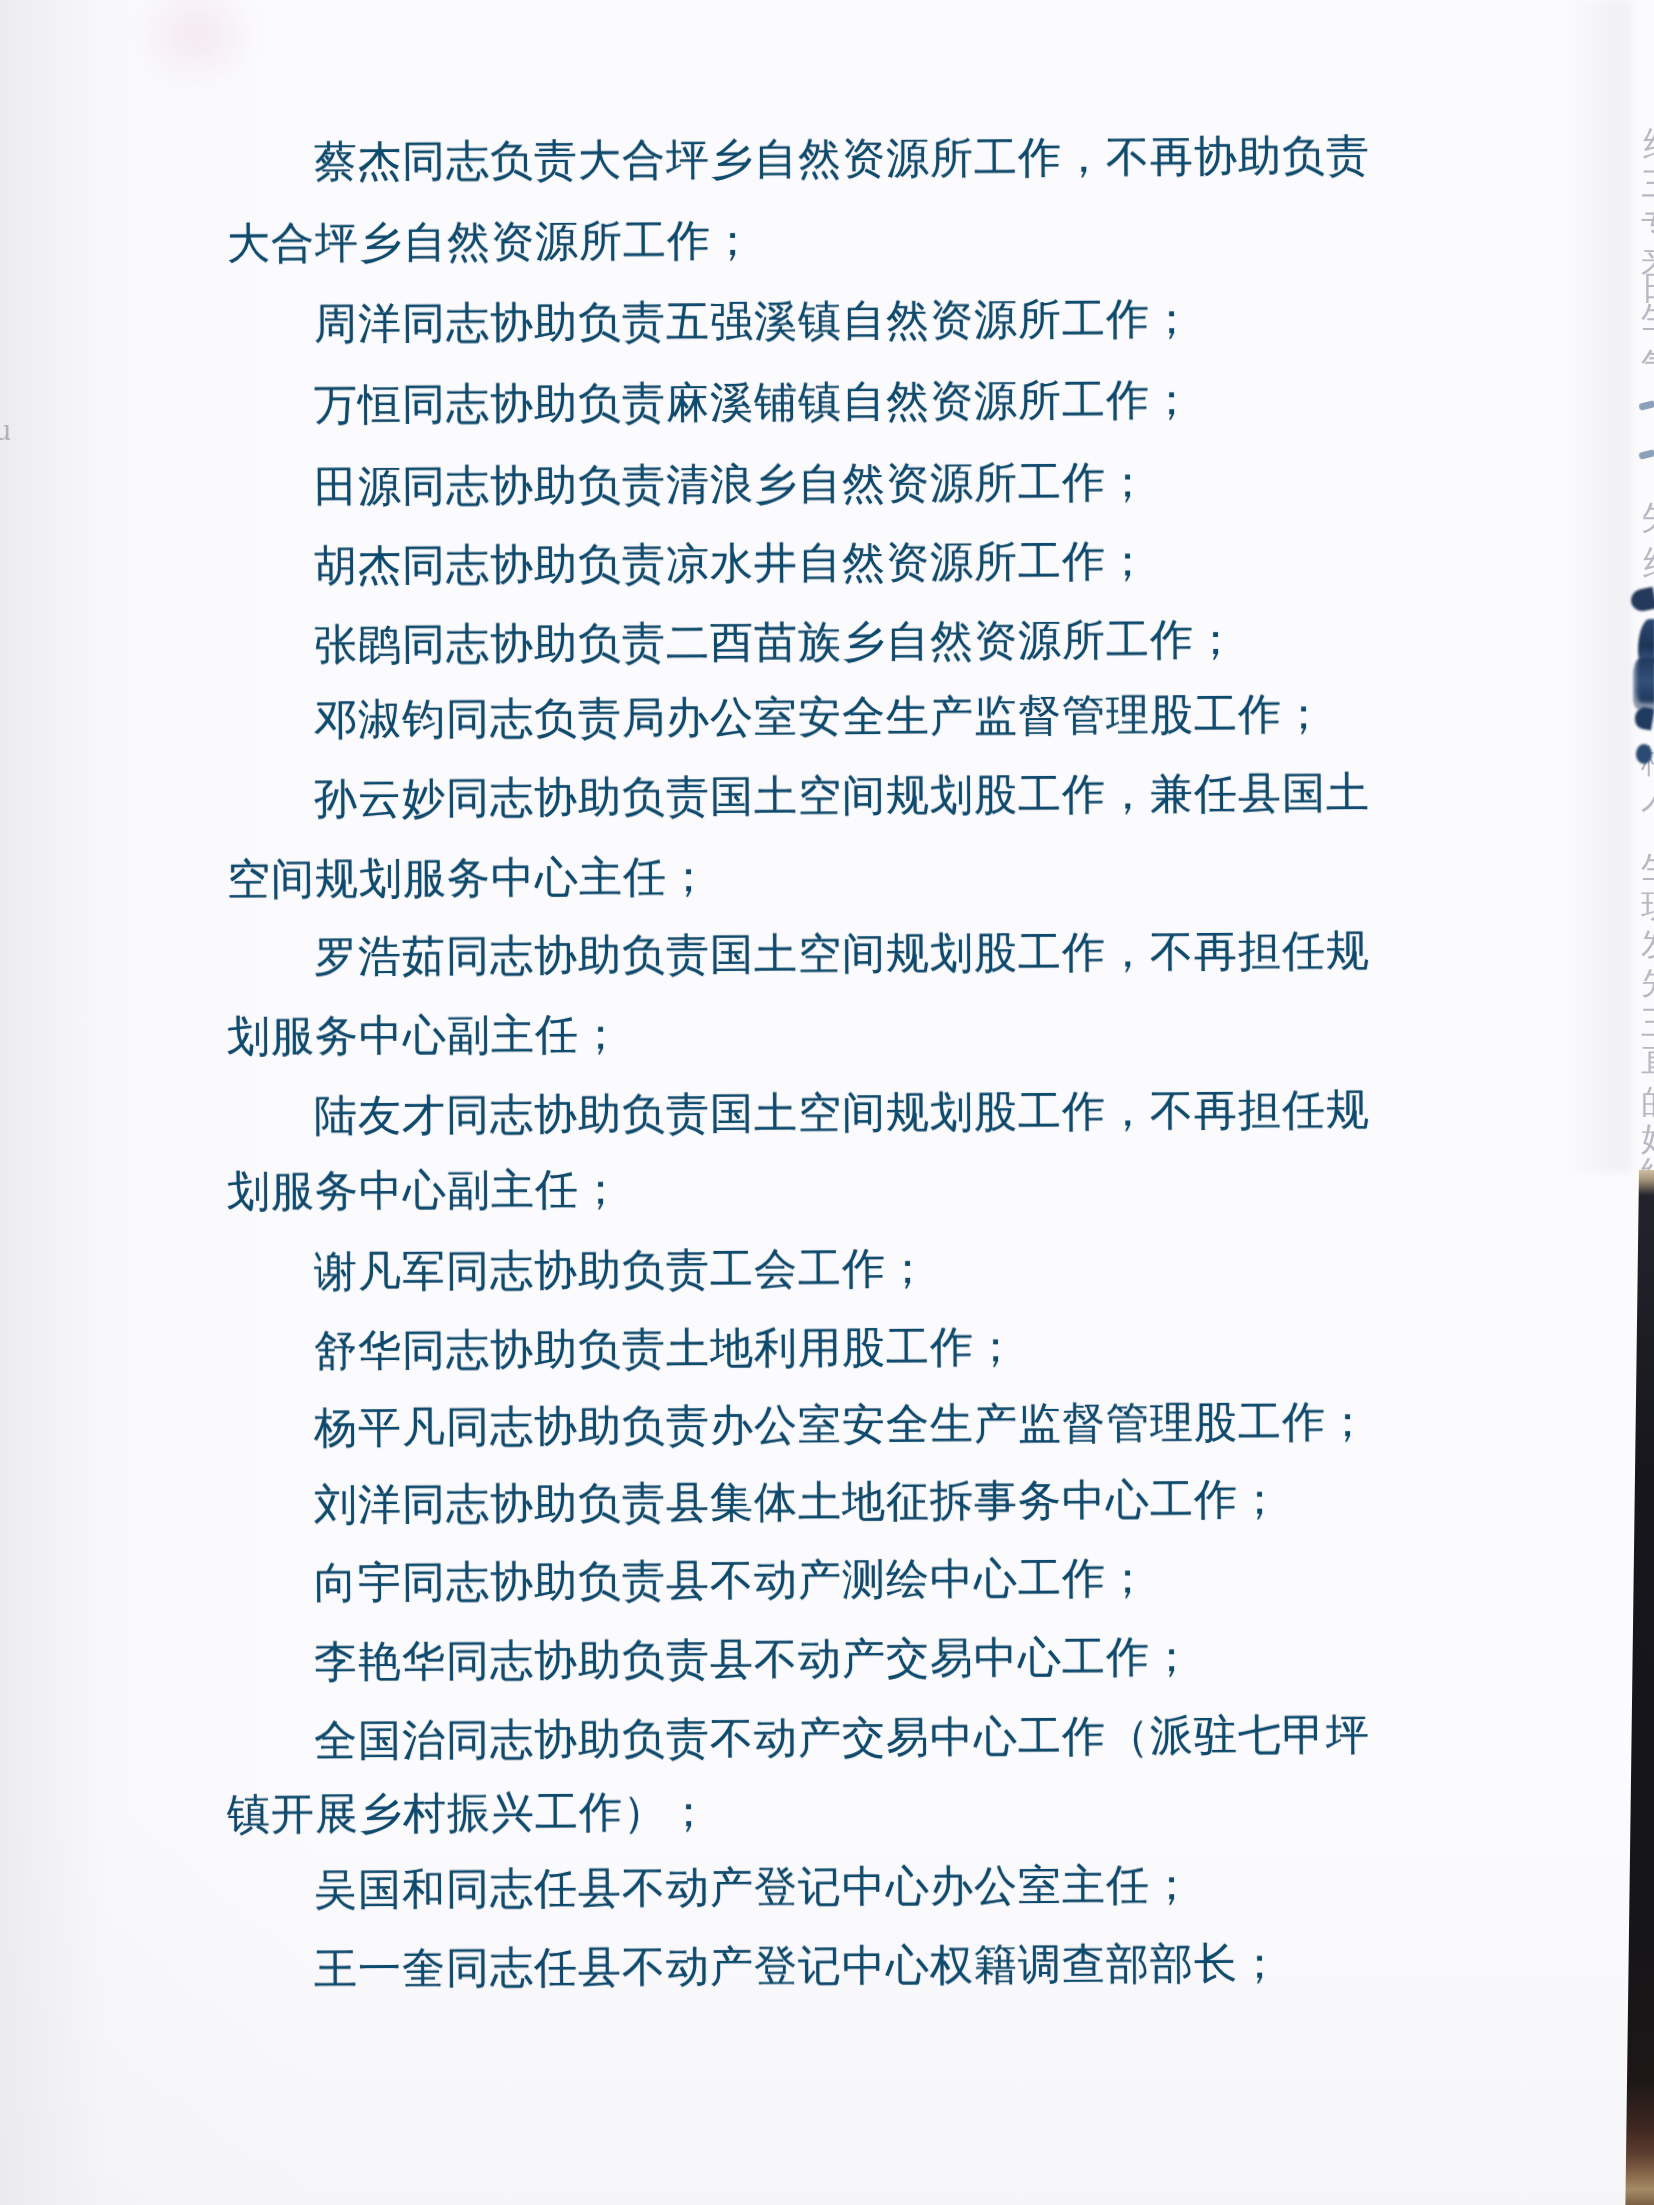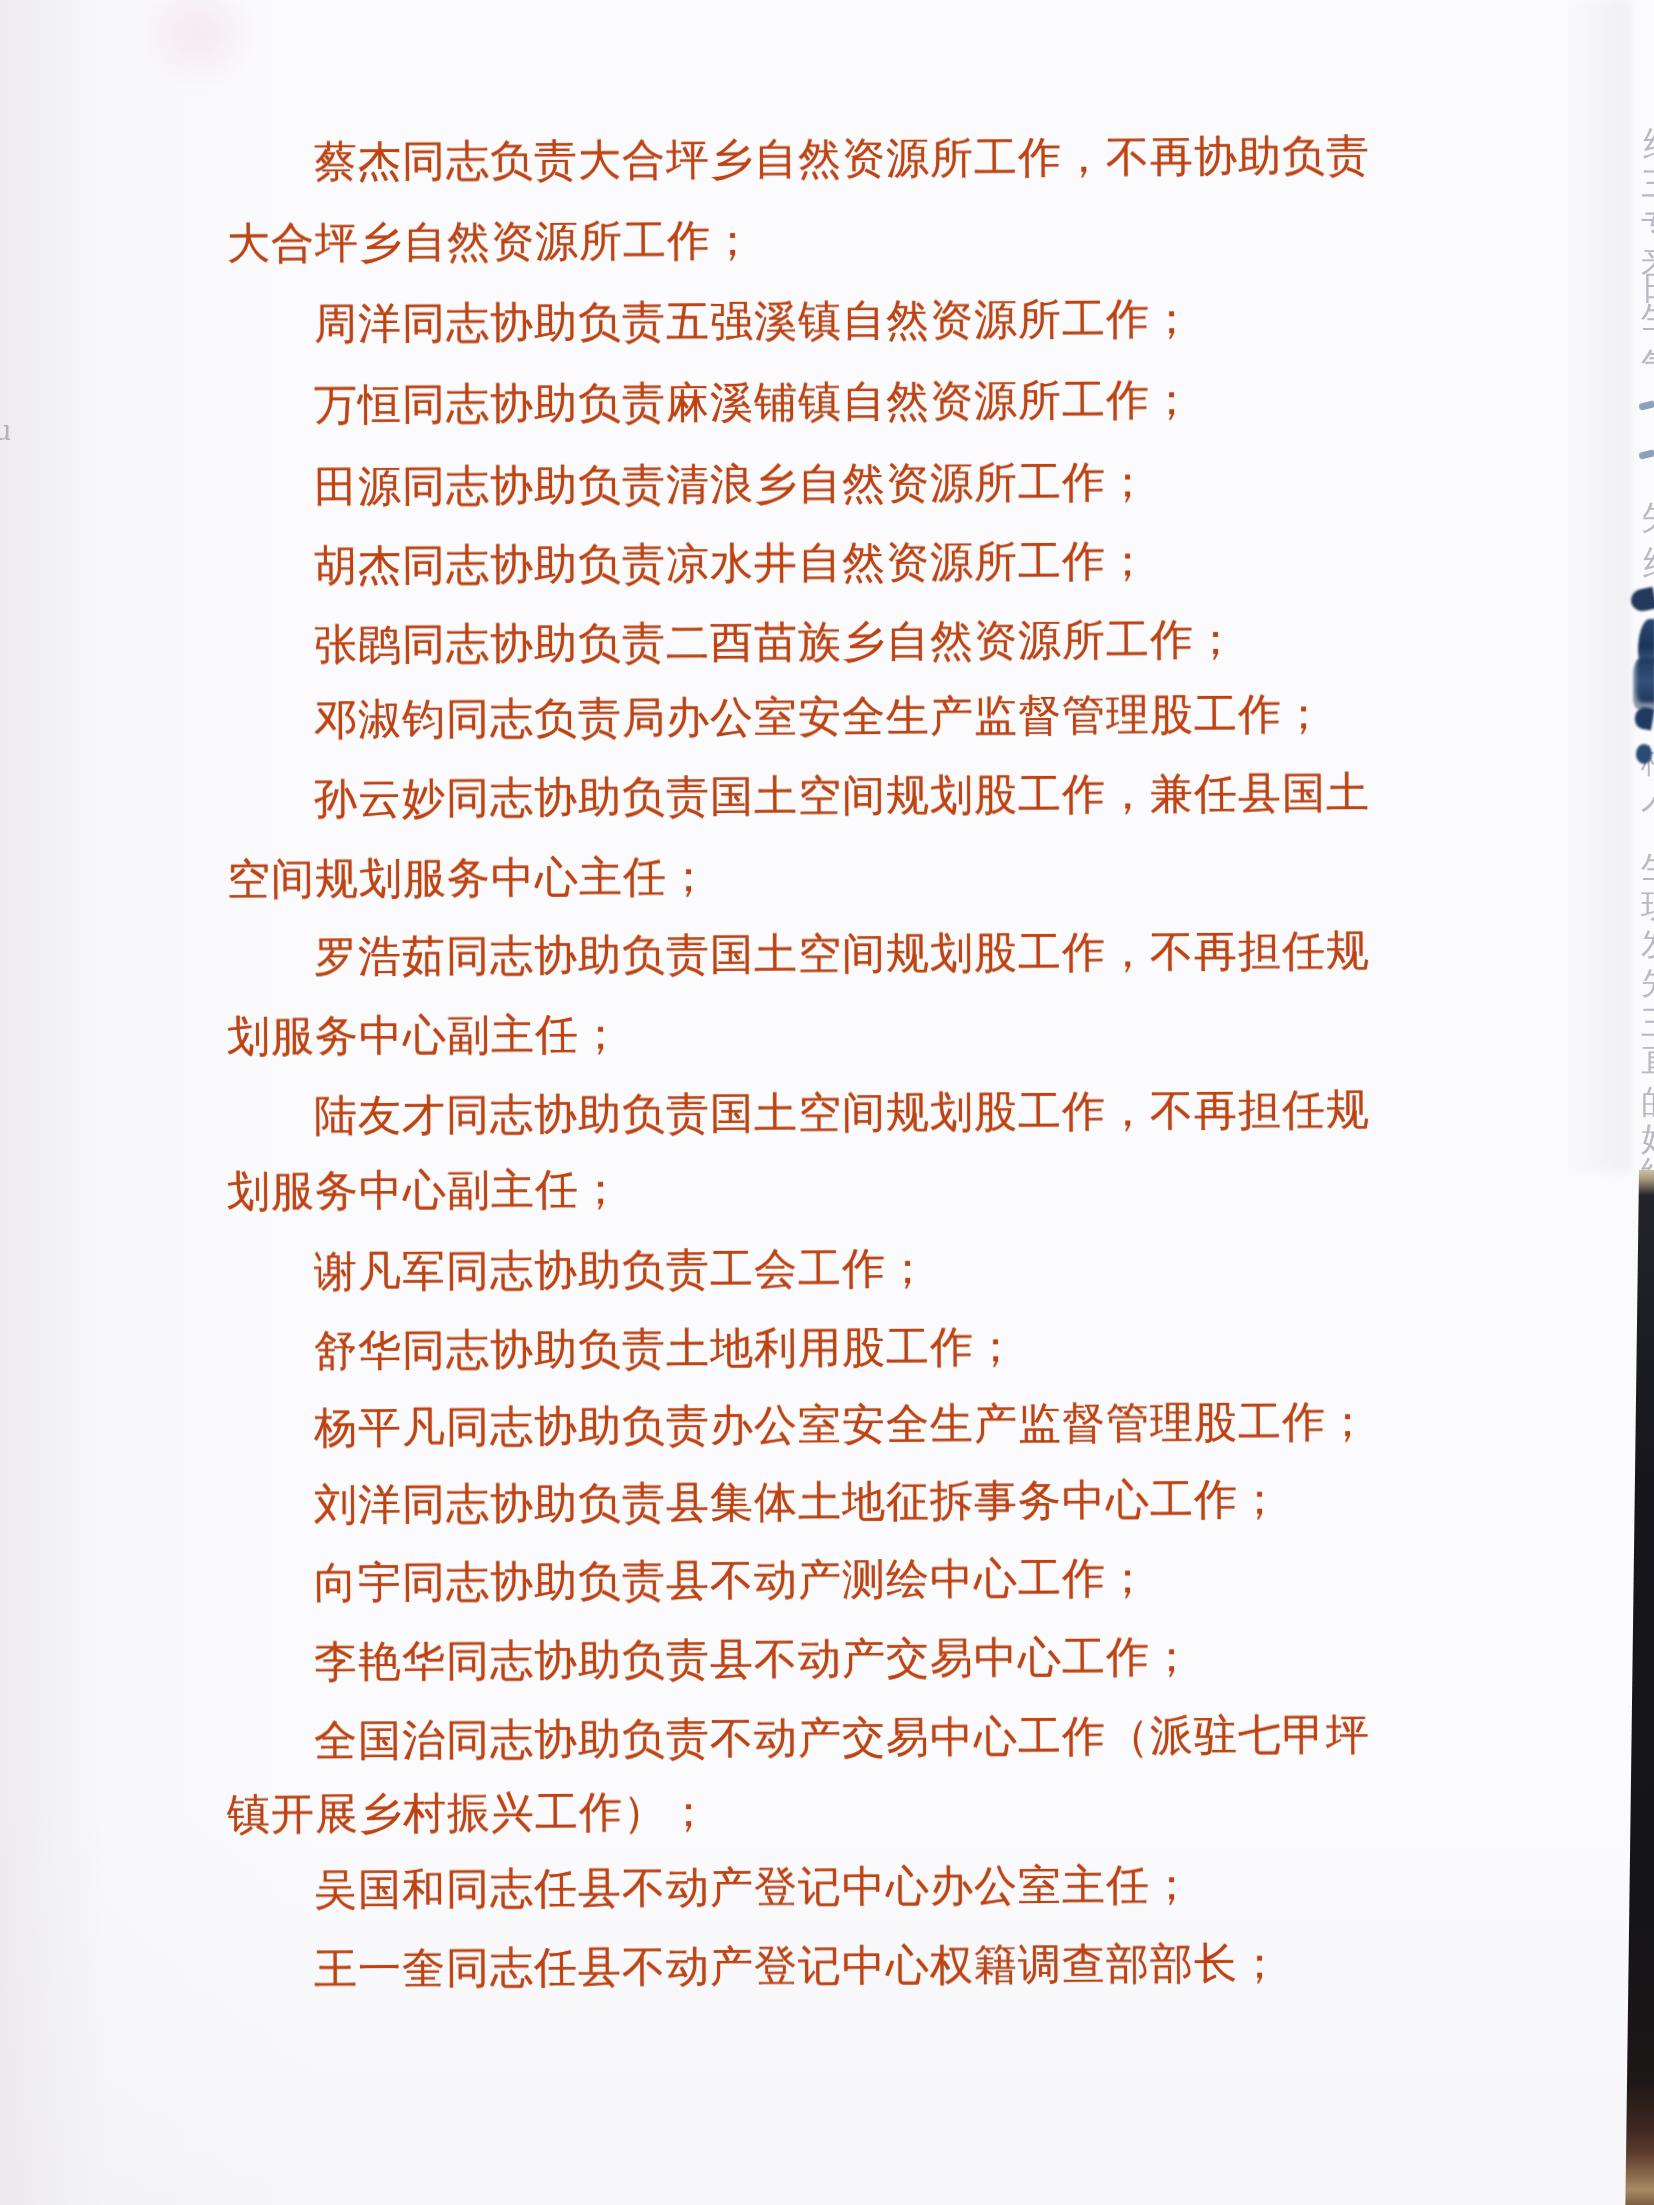--- a/index.html
+++ b/index.html
@@ -27,21 +27,21 @@
     filter:blur(5.9px);
   }
   .right-shade{
     position:absolute;right:23.6px;top:0;width:69px;height:1172px;
     background:linear-gradient(90deg, rgba(255,255,255,0), rgba(203,200,212,0.22));
     filter:blur(4.9px);
   }
   
   .text-block{
     position:absolute;left:227px;top:0;width:1241px;height:2206px;
-    color:#c2410c;
+    color:#0c4a6e;
   }
   .line{
     position:absolute;left:0;
     height:55px;line-height:55px;
     font-size:43px;letter-spacing:1px;
     white-space:nowrap;
     text-shadow:0 0 1px rgba(86,86,95,0.6);
     filter:blur(0.3px);
     transform:rotate(-0.35deg);
     transform-origin:0 50%;

